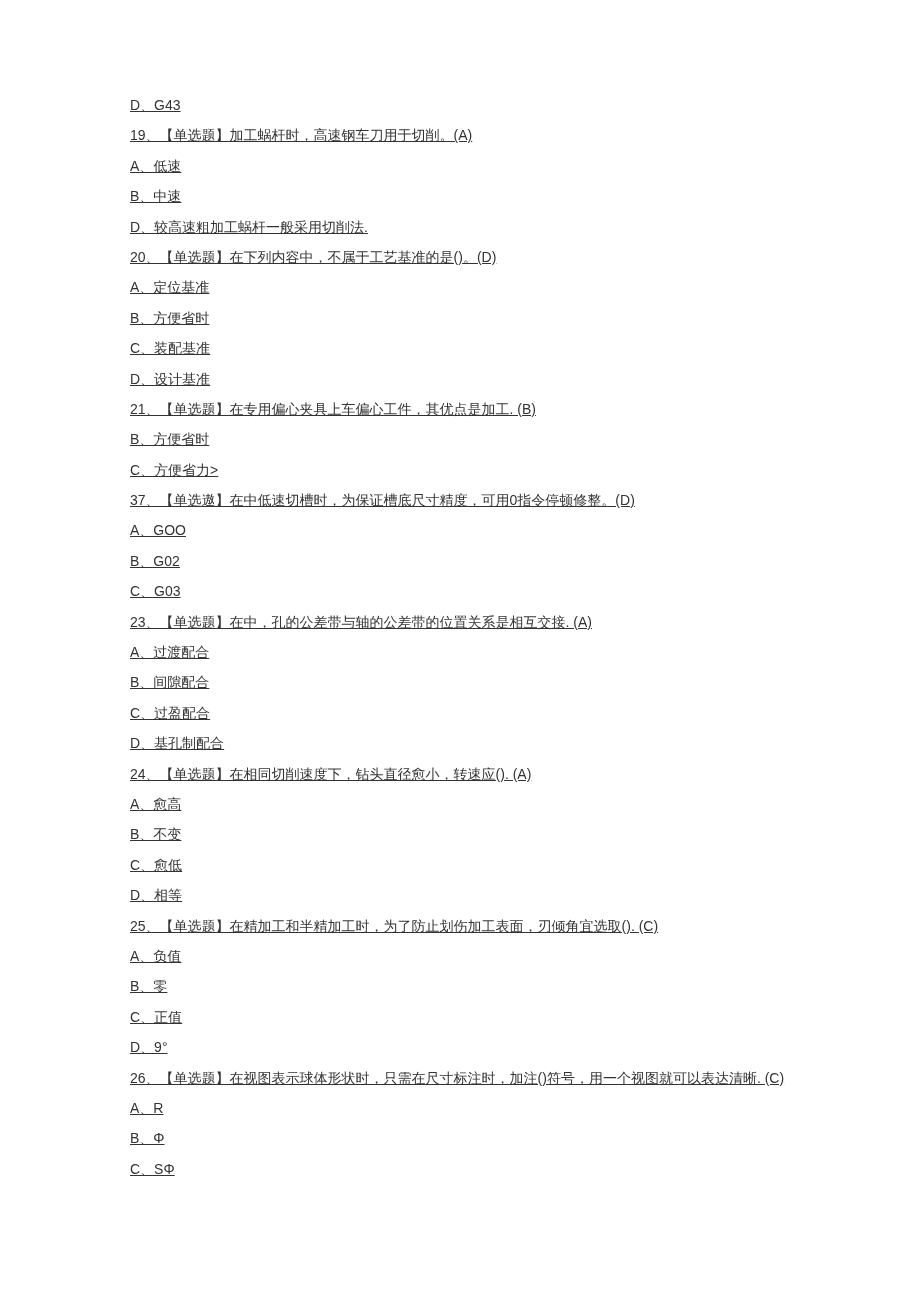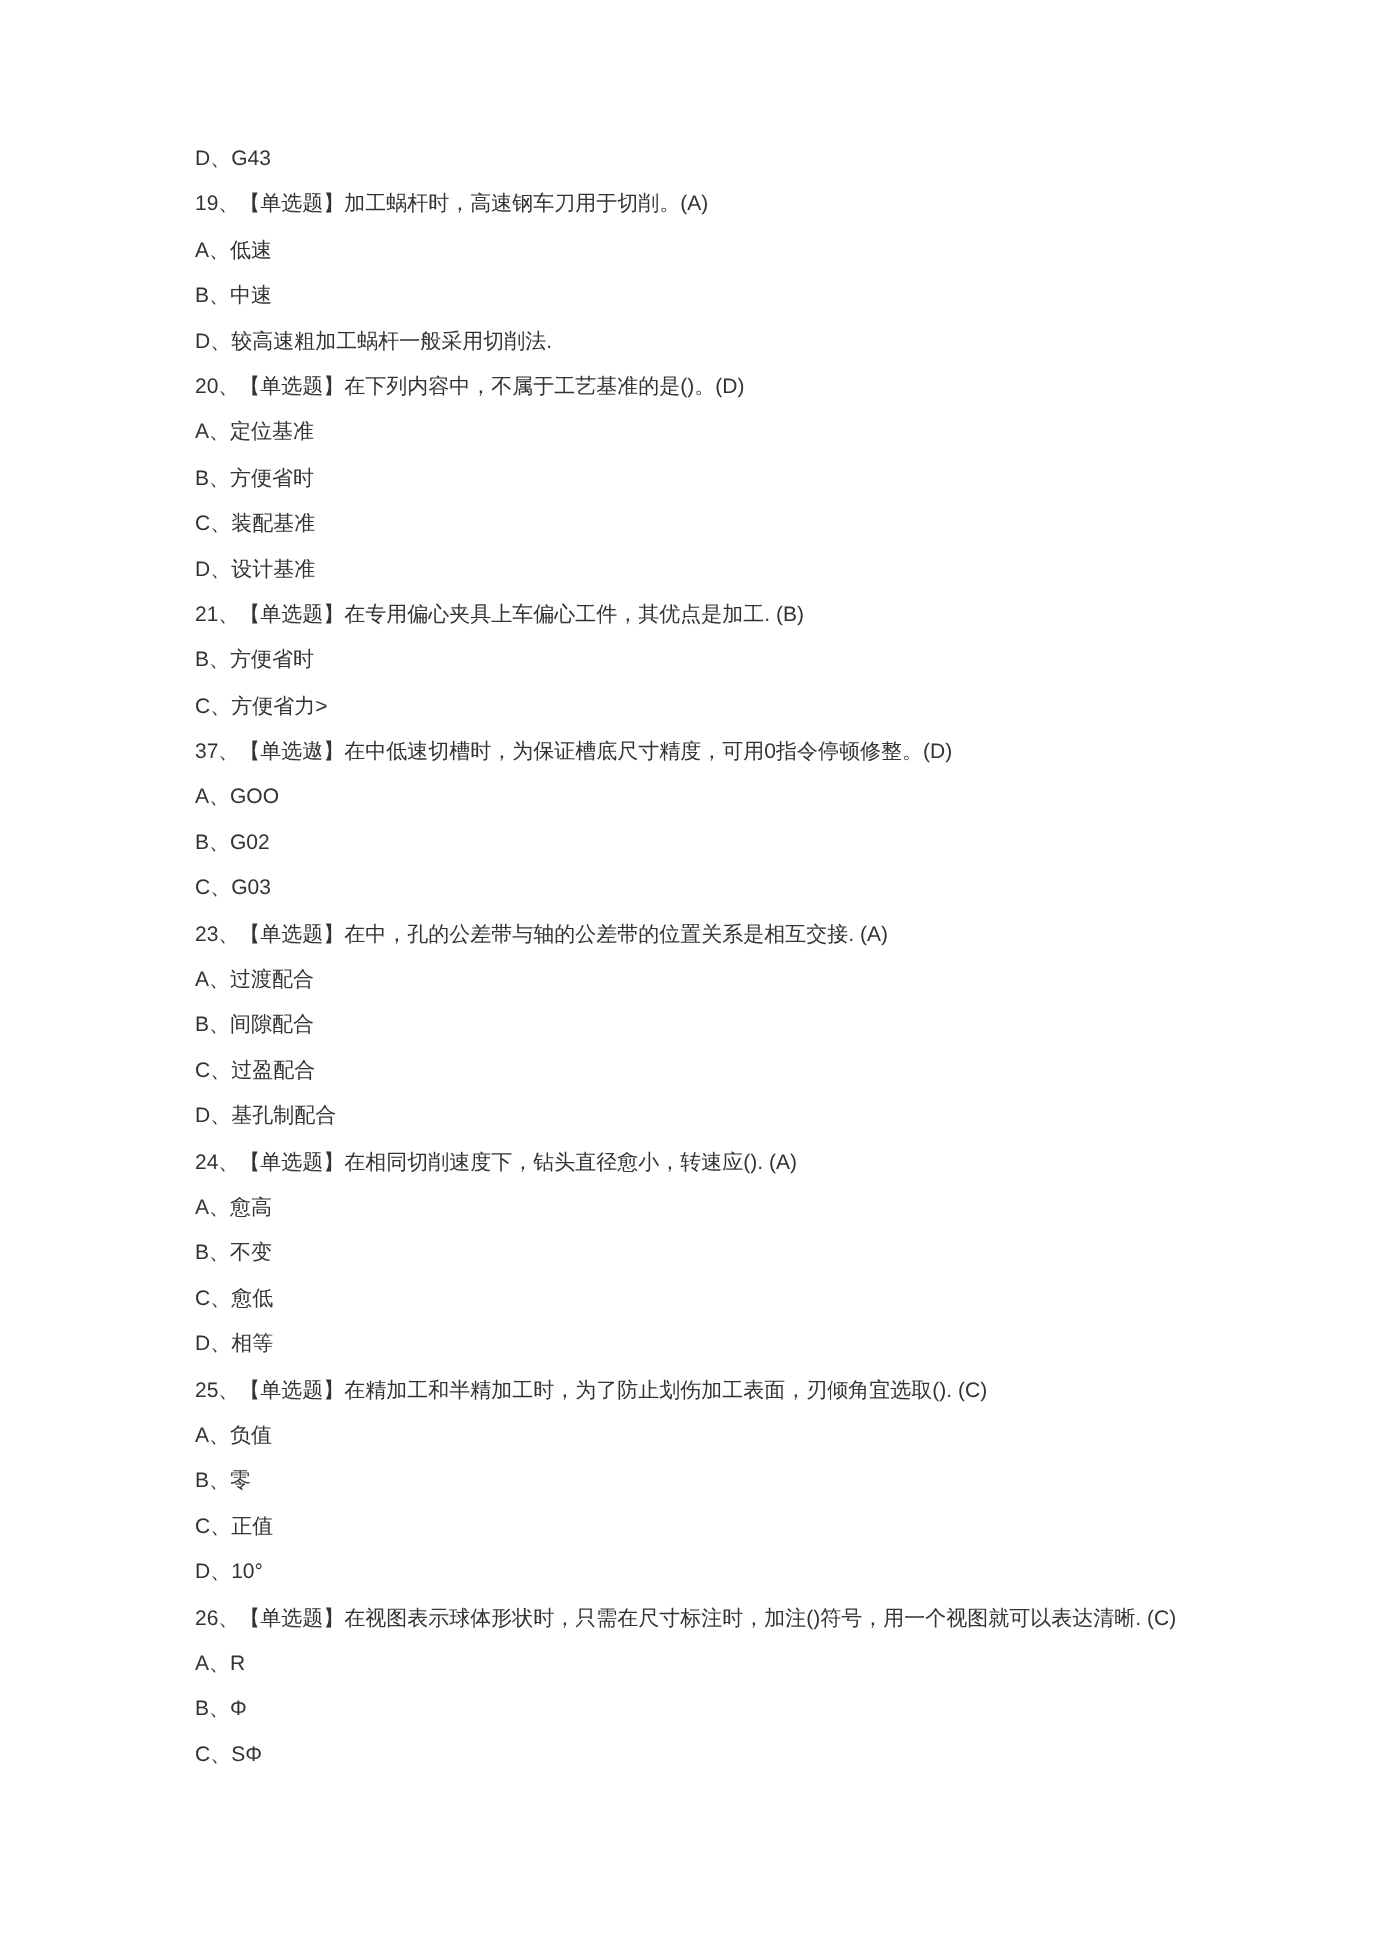--- a/index.html
+++ b/index.html
@@ -13,24 +13,26 @@
   }
   .page {
     width: 920px;
     min-height: 1301px;
     box-sizing: border-box;
     padding: 90px 130px 90px 130px;
   }
   .line {
     margin: 0;
     padding: 4px 0;
+    text-decoration: underline;
   }
   .answer-option {
     margin: 0;
     padding: 4px 0;
+    text-decoration: underline;
   }
 </style>
 </head>
 <body>
 
 <div class="page">
   <p class="line">D、G43</p>
   <p class="line">19、【单选题】加工蜗杆时，高速钢车刀用于切削。(A)</p>
   <p class="answer-option">A、低速</p>
   <p class="answer-option">B、中速</p>
@@ -54,19 +56,19 @@
   <p class="answer-option">D、基孔制配合</p>
   <p class="line">24、【单选题】在相同切削速度下，钻头直径愈小，转速应(). (A)</p>
   <p class="answer-option">A、愈高</p>
   <p class="answer-option">B、不变</p>
   <p class="answer-option">C、愈低</p>
   <p class="answer-option">D、相等</p>
   <p class="line">25、【单选题】在精加工和半精加工时，为了防止划伤加工表面，刃倾角宜选取(). (C)</p>
   <p class="answer-option">A、负值</p>
   <p class="answer-option">B、零</p>
   <p class="answer-option">C、正值</p>
-  <p class="answer-option">D、10°</p>
+  <p class="answer-option">D、9°</p>
   <p class="line">26、【单选题】在视图表示球体形状时，只需在尺寸标注时，加注()符号，用一个视图就可以表达清晰. (C)</p>
   <p class="answer-option">A、R</p>
   <p class="answer-option">B、Φ</p>
   <p class="answer-option">C、SΦ</p>
 
 </div>
 
 </body></html>

